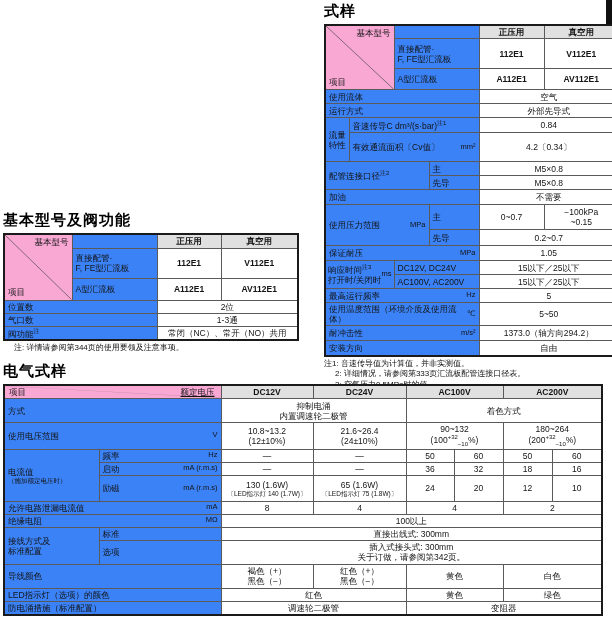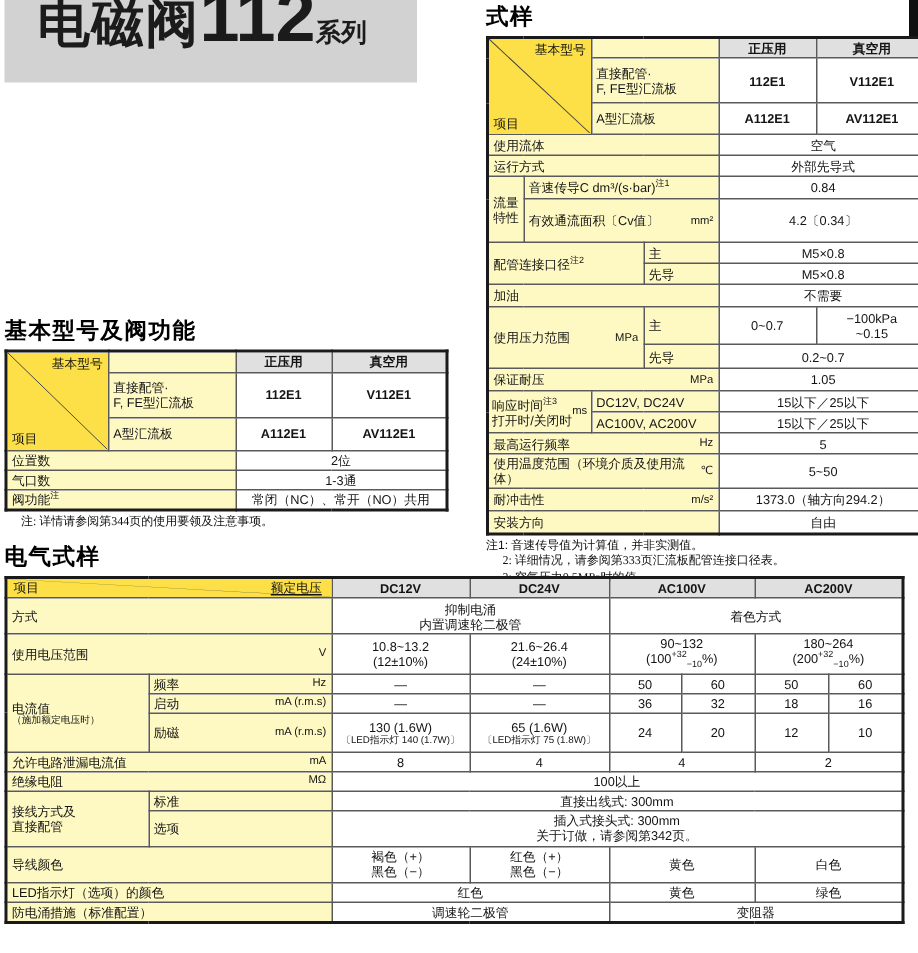--- a/index.html
+++ b/index.html
@@ -14,49 +14,44 @@
   .title-model{font-size:48px;letter-spacing:0;}
   .title-suffix{font-size:17px;}
   .side-tab{position:absolute;right:0;top:0;width:6px;height:38px;background:#101010;}
 
   .section{position:absolute;}
   h2.heading{font-size:15px;font-weight:bold;margin:0 0 3px 0;color:#000;letter-spacing:1px;}
 
   table{border-collapse:collapse;table-layout:fixed;border:2px solid #1a1a1a;}
   td{border:1px solid #5a5a5a;font-size:8.5px;line-height:1.18;padding:1px 3px;
      vertical-align:middle;overflow:hidden;}
-  .lbl{background:#fef9c3;text-align:left;}
+  .lbl{background:#3b82f6;text-align:left;}
   .hdr{background:#e0e0e0;text-align:center;font-weight:bold;}
   .val{background:#fff;text-align:center;}
   .bold{font-weight:bold;}
   .ctr{text-align:center;}
   .small{font-size:6.5px;line-height:1.1;}
   sup{font-size:6px;}
   .unit{font-size:7.5px;white-space:nowrap;}
   .lr{display:flex;justify-content:space-between;align-items:center;width:100%;}
-  .corner{position:relative;background:#fde047;padding:0;}
+  .corner{position:relative;background:#f9a8d4;padding:0;}
   .corner .diag{position:absolute;left:0;top:0;width:100%;height:100%;}
   .corner line{stroke:#444;stroke-width:1;}
   .corner-top{position:absolute;top:2px;right:3px;font-size:8.5px;}
   .corner-bottom{position:absolute;bottom:2px;left:3px;font-size:8.5px;}
   .corner-left{position:absolute;left:4px;top:50%;transform:translateY(-50%);font-size:8.5px;}
   .corner-right{position:absolute;right:6px;top:50%;transform:translateY(-50%);font-size:8.5px;text-decoration:underline;}
   .notes{font-size:8px;line-height:1.35;margin-top:2px;color:#101010;}
-  .notes .ind{padding-left:11px;font-family:Liberation Serif, serif;}
+  .notes .ind{padding-left:11px;}
 </style>
 </head>
 <body>
 
 <div class="page">
 
-  <div class="title-box">
-    <div class="title-text">
-      <span class="title-prefix">电磁阀</span><span class="title-model">112</span><span class="title-suffix">系列</span>
-    </div>
-  </div>
   <div class="side-tab"></div>
 
   <div class="section" style="left:306px;top:2px;width:300px;margin-left:18px;">
     <h2 class="heading">式样</h2>
     <table style="width:296px;">
       <colgroup>
           <col style="width:24px">
           <col style="width:45px">
           <col style="width:35px">
           <col style="width:50px">
@@ -399,21 +394,21 @@
           <div class="lr">
                 <span>绝缘电阻</span>
                 <span class="unit">MΩ</span>
               </div>
         </td>
         <td class="val" colspan="6">100以上</td>
       </tr>
       <tr style="height:13px">
         <td class="lbl" rowspan="2">
           <div>接线方式及</div>
-              <div>直接配管</div>
+              <div>标准配置</div>
         </td>
         <td class="lbl">标准</td>
         <td class="val" colspan="6">直接出线式: 300mm</td>
       </tr>
       <tr style="height:24px">
         <td class="lbl">选项</td>
         <td class="val" colspan="6">
           <div>插入式接头式: 300mm</div>
               <div>关于订做，请参阅第342页。</div>
         </td>

